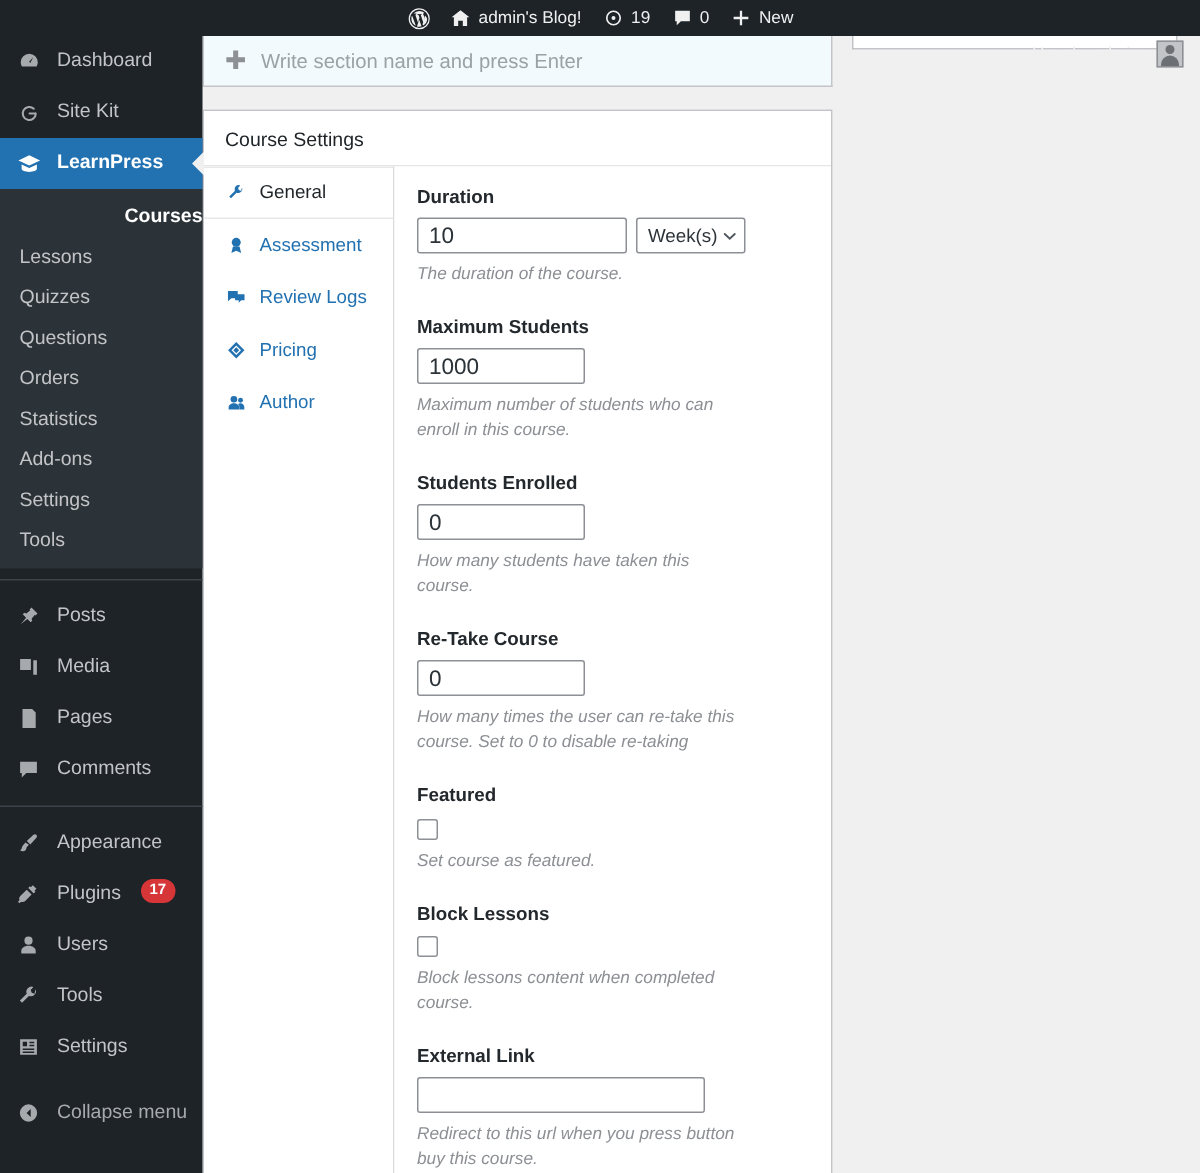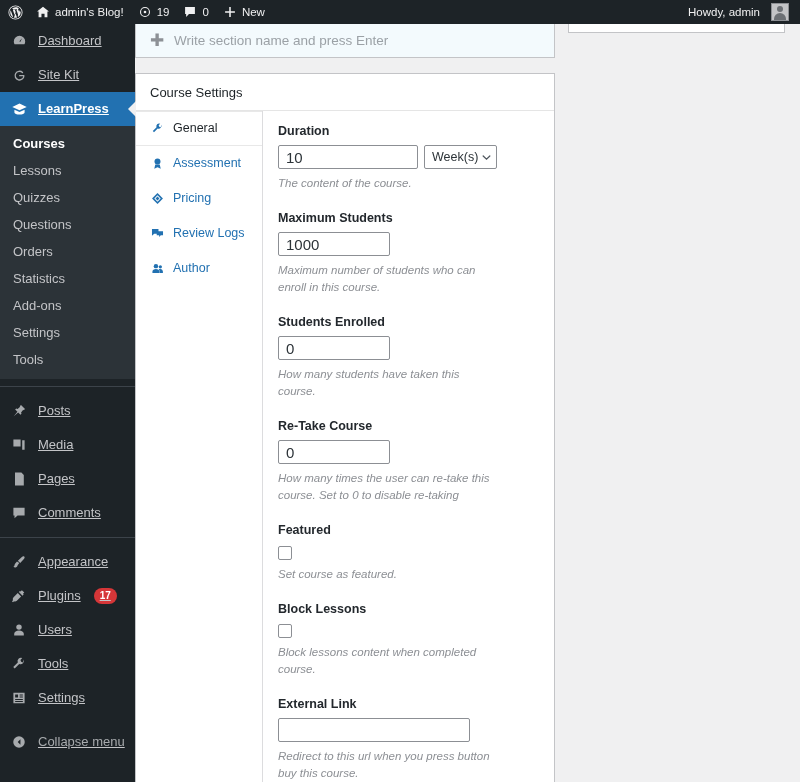--- a/index.html
+++ b/index.html
@@ -21,20 +21,21 @@
   #adminbar {
     position: absolute;
     top: 0; left: 0;
     width: 800px; height: 24px;
     background: #1d2327;
     color: #f0f0f1;
     display: flex;
     align-items: center;
     font-size: 11.5px;
     z-index: 50;
+    flex-direction: column;
   }
   .ab-item {
     display: flex;
     align-items: center;
     height: 24px;
     padding: 0 7px;
     gap: 5px;
     color: #f0f0f1;
     white-space: nowrap;
   }
@@ -75,27 +76,26 @@
     top: 24px; left: 0;
     width: 135px;
     height: 758px;
     background: #1d2327;
     color: #c3c4c7;
     font-size: 13px;
     z-index: 40;
   }
   .menu-top {
     display: flex;
-    align-items: center;
+    align-items: flex-start;
     gap: 9px;
     padding: 7px 0 7px 9px;
     line-height: 18px;
     color: #c3c4c7;
     position: relative;
-    text-decoration: underline;
   }
   .menu-top .mlabel { font-size: 13px; }
   .menu-top.current {
     background: #2271b1;
     color: #fff;
     font-weight: 600;
   }
   .menu-top.current .mlabel { color: #fff; }
   .menu-top.current::after {
     content: "";
@@ -123,20 +123,21 @@
   }
   .submenu-item {
     padding: 5px 0 5px 13px;
     color: #c3c4c7;
     font-size: 13px;
     line-height: 17px;
   }
   .submenu-item.current {
     color: #fff;
     font-weight: 600;
+    text-align: right;
   }
   .menu-sep {
     height: 1px;
     background: #3c434a;
     margin: 7px 0;
   }
   .menu-collapse .mlabel { color: #a7aaad; }
 
   
   #wpbody {
@@ -559,36 +560,36 @@
                 <circle cx="10" cy="7" r="4.6"></circle>
                 <path d="M6.6 11.4 5 18l5-2.3L15 18l-1.6-6.6z"></path>
               </svg>
             </span>
             <span>Assessment</span>
           </div>
 
           <div class="cs-tab">
             <span class="tabicon">
               <svg width="13" height="13" viewBox="0 0 20 20" fill="#2271b1">
+                <path d="M1.5 3h10v7.5H5l-3.5 3z"></path>
+                <path d="M8.8 6.4h9.7v6.2h-3.4l-2.6 2.6v-2.6H8.8z"></path>
+              </svg>
+            </span>
+            <span>Review Logs</span>
+          </div>
+
+          <div class="cs-tab">
+            <span class="tabicon">
+              <svg width="13" height="13" viewBox="0 0 20 20" fill="#2271b1">
                 <path d="M10 1.6 18.4 10 10 18.4 1.6 10z"></path>
                 <path d="M10 5.1 14.9 10 10 14.9 5.1 10z" fill="#fff"></path>
                 <path d="M10 7 13 10l-3 3-3-3z"></path>
               </svg>
             </span>
             <span>Pricing</span>
-          </div>
-
-          <div class="cs-tab">
-            <span class="tabicon">
-              <svg width="13" height="13" viewBox="0 0 20 20" fill="#2271b1">
-                <path d="M1.5 3h10v7.5H5l-3.5 3z"></path>
-                <path d="M8.8 6.4h9.7v6.2h-3.4l-2.6 2.6v-2.6H8.8z"></path>
-              </svg>
-            </span>
-            <span>Review Logs</span>
           </div>
 
           <div class="cs-tab">
             <span class="tabicon">
               <svg width="13" height="13" viewBox="0 0 20 20" fill="#2271b1">
                 <circle cx="7.6" cy="6.4" r="3.4"></circle>
                 <path d="M7.6 10.6c-3 0-5.4 1.8-5.4 4v2.2h10.8v-2.2c0-2.2-2.4-4-5.4-4z"></path>
                 <circle cx="14.4" cy="7.4" r="2.5"></circle>
                 <path d="M14.4 10.6c-1 0-1.9.2-2.6.6.9.9 1.4 2.1 1.4 3.4v2.2h5.1v-2.2c0-2-1.7-4-3.9-4z"></path>
               </svg>
@@ -607,21 +608,21 @@
                 <div class="sel-box">
                   <span>Week(s)</span>
                 </div>
                 <span class="sel-caret">
                   <svg width="9" height="9" viewBox="0 0 10 10" fill="none" stroke="#50575e" stroke-width="1.4" stroke-linecap="round">
                     <path d="M1.3 3.3 5 6.8l3.7-3.5"></path>
                   </svg>
                 </span>
               </div>
             </div>
-            <div class="field-desc">The content of the course.</div>
+            <div class="field-desc">The duration of the course.</div>
           </div>
 
           <div class="field">
             <div class="field-label">Maximum Students</div>
             <input class="text-input w-std" type="text" value="1000" style="">
             <div class="field-desc">Maximum number of students who can enroll in this course.</div>
           </div>
 
           <div class="field">
             <div class="field-label">Students Enrolled</div>

